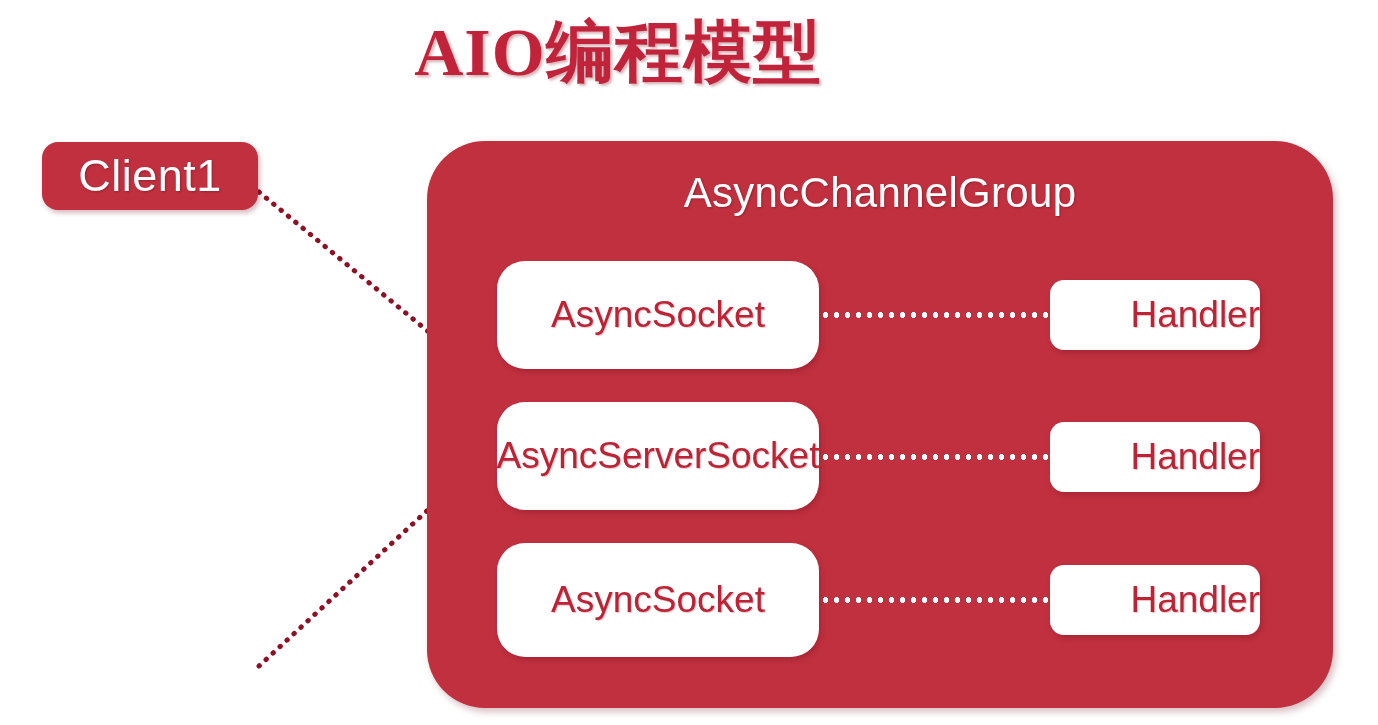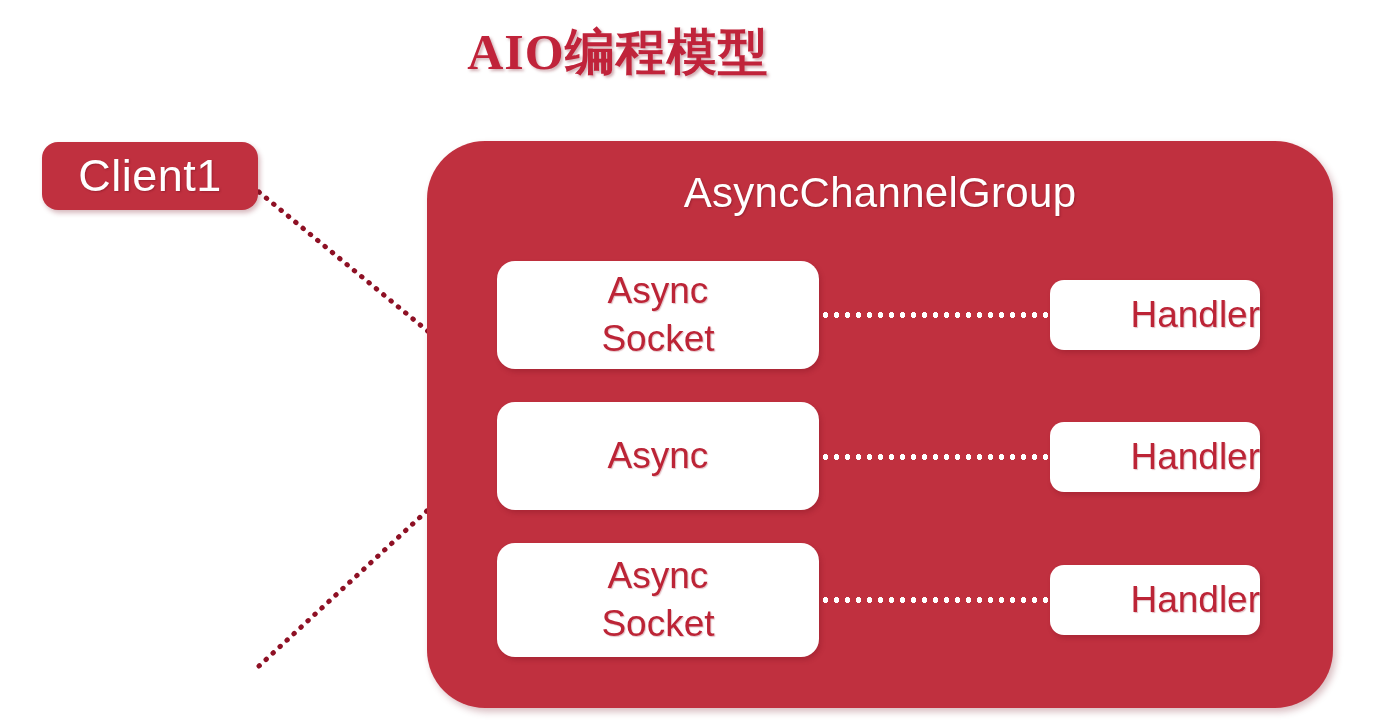--- a/index.html
+++ b/index.html
@@ -20,21 +20,21 @@
 
   
   #page-title {
     position: absolute;
     left: 0;
     top: 16px;
     width: 1236px;
     text-align: center;
     font-family: "Liberation Serif", "DejaVu Serif", serif;
     font-weight: bold;
-    font-size: 50px;
+    font-size: 68px;
     line-height: 72px;
     letter-spacing: 1px;
     color: #C0233A;
     text-shadow: 2px 2px 3px rgba(120,20,35,0.35);
     white-space: nowrap;
   }
 
   
   .client-pill {
     position: absolute;
@@ -83,24 +83,24 @@
     text-shadow: 1px 1px 2px rgba(110,15,30,0.45);
     white-space: nowrap;
   }
 
   
   .channel-box {
     position: absolute;
     left: 70px;
     width: 322px;
     background: #ffffff;
-    border-radius: 18px;
+    border-radius: 28px;
     box-shadow: 2px 3px 5px rgba(110,15,30,0.28);
     display: flex;
-    flex-direction: column;
+    flex-direction: row;
     align-items: center;
     justify-content: center;
   }
   .channel-box .line {
     color: #BC2436;
     font-size: 37px;
     line-height: 48px;
     white-space: nowrap;
     text-shadow: 1px 1px 1px rgba(150,30,45,0.28);
   }
@@ -176,20 +176,21 @@
   <div id="group-container">
 
     <div id="group-title">AsyncChannelGroup</div>
 
     <div class="channel-box" id="channel-0">
       <span class="line">Async</span>
       <span class="line">Socket</span>
     </div>
     <div class="channel-box" id="channel-1">
       <span class="line">Async</span>
+      <span class="line">ServerSocket</span>
     </div>
     <div class="channel-box" id="channel-2">
       <span class="line">Async</span>
       <span class="line">Socket</span>
     </div>
 
     <div class="inner-connector" id="connector-0"></div>
     <div class="inner-connector" id="connector-1"></div>
     <div class="inner-connector" id="connector-2"></div>
 

